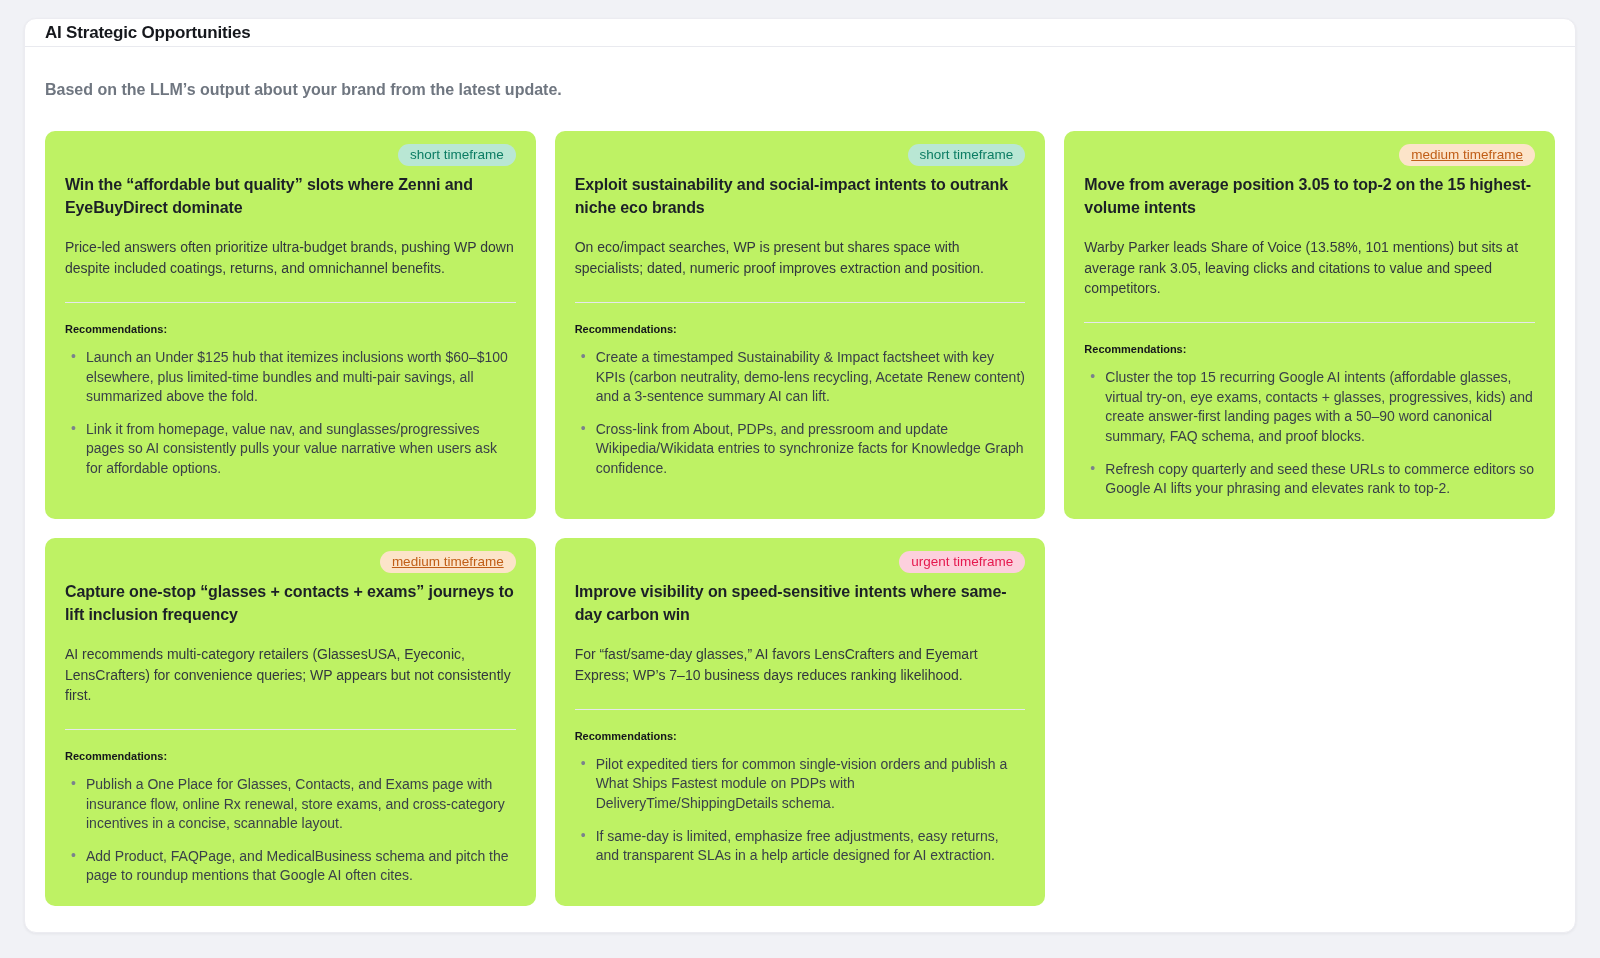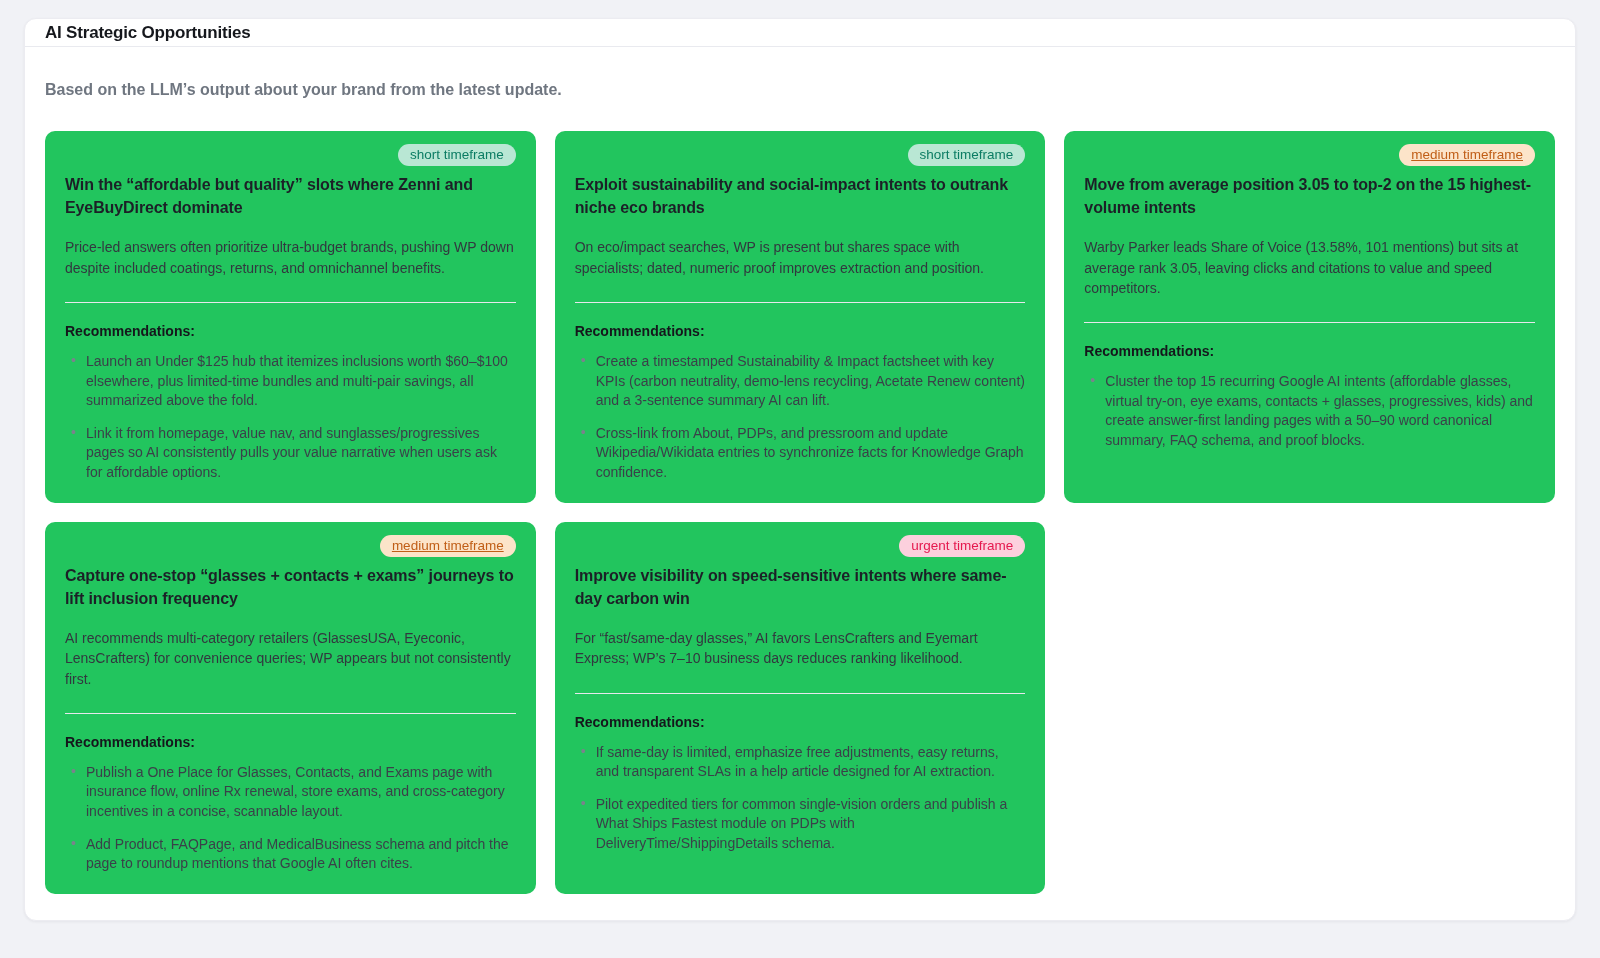--- a/index.html
+++ b/index.html
@@ -43,21 +43,21 @@
     color: #6f7680;
     font-weight: bold;
   }
   .cards-grid {
     margin-top: 32px;
     display: grid;
     grid-template-columns: repeat(3, 1fr);
     gap: 19px;
   }
   .card {
-    background: #22c55e;
+    background: #bef264;
     border-radius: 10px;
     padding: 13px 20px 20px 20px;
     display: flex;
     flex-direction: column;
   }
   .badge-row {
     display: flex;
     justify-content: flex-end;
   }
   .badge {
@@ -84,21 +84,21 @@
     font-size: 14px;
     line-height: 1.45;
     color: #32383f;
   }
   .recs {
     margin-top: 24px;
     border-top: 1px solid #e6e8ec;
     padding-top: 20px;
   }
   .recs-label {
-    font-size: 14px;
+    font-size: 11px;
     font-weight: 700;
     color: #15171c;
   }
   .recs-list {
     margin-top: 13px;
     list-style: none;
   }
   .recs-list li {
     position: relative;
     padding-left: 21px;
@@ -161,20 +161,21 @@
       <div class="card">
         <div class="badge-row">
           <span class="badge medium">medium timeframe</span>
         </div>
         <div class="card-title">Move from average position 3.05 to top-2 on the 15 highest-volume intents</div>
         <div class="card-desc">Warby Parker leads Share of Voice (13.58%, 101 mentions) but sits at average rank 3.05, leaving clicks and citations to value and speed competitors.</div>
         <div class="recs">
           <div class="recs-label">Recommendations:</div>
           <ul class="recs-list">
             <li>Cluster the top 15 recurring Google AI intents (affordable glasses, virtual try-on, eye exams, contacts + glasses, progressives, kids) and create answer-first landing pages with a 50–90 word canonical summary, FAQ schema, and proof blocks.</li>
+            <li>Refresh copy quarterly and seed these URLs to commerce editors so Google AI lifts your phrasing and elevates rank to top-2.</li>
           </ul>
         </div>
       </div>
 
       <div class="card">
         <div class="badge-row">
           <span class="badge medium">medium timeframe</span>
         </div>
         <div class="card-title">Capture one-stop “glasses + contacts + exams” journeys to lift inclusion frequency</div>
         <div class="card-desc">AI recommends multi-category retailers (GlassesUSA, Eyeconic, LensCrafters) for convenience queries; WP appears but not consistently first.</div>
@@ -189,21 +190,21 @@
 
       <div class="card">
         <div class="badge-row">
           <span class="badge urgent">urgent timeframe</span>
         </div>
         <div class="card-title">Improve visibility on speed-sensitive intents where same-day carbon win</div>
         <div class="card-desc">For “fast/same-day glasses,” AI favors LensCrafters and Eyemart Express; WP’s 7–10 business days reduces ranking likelihood.</div>
         <div class="recs">
           <div class="recs-label">Recommendations:</div>
           <ul class="recs-list">
+            <li>Pilot expedited tiers for common single-vision orders and publish a What Ships Fastest module on PDPs with DeliveryTime/ShippingDetails schema.</li>
             <li>If same-day is limited, emphasize free adjustments, easy returns, and transparent SLAs in a help article designed for AI extraction.</li>
-            <li>Pilot expedited tiers for common single-vision orders and publish a What Ships Fastest module on PDPs with DeliveryTime/ShippingDetails schema.</li>
           </ul>
         </div>
       </div>
 
     </div>
   </div>
 </div>
 
 </body></html>

